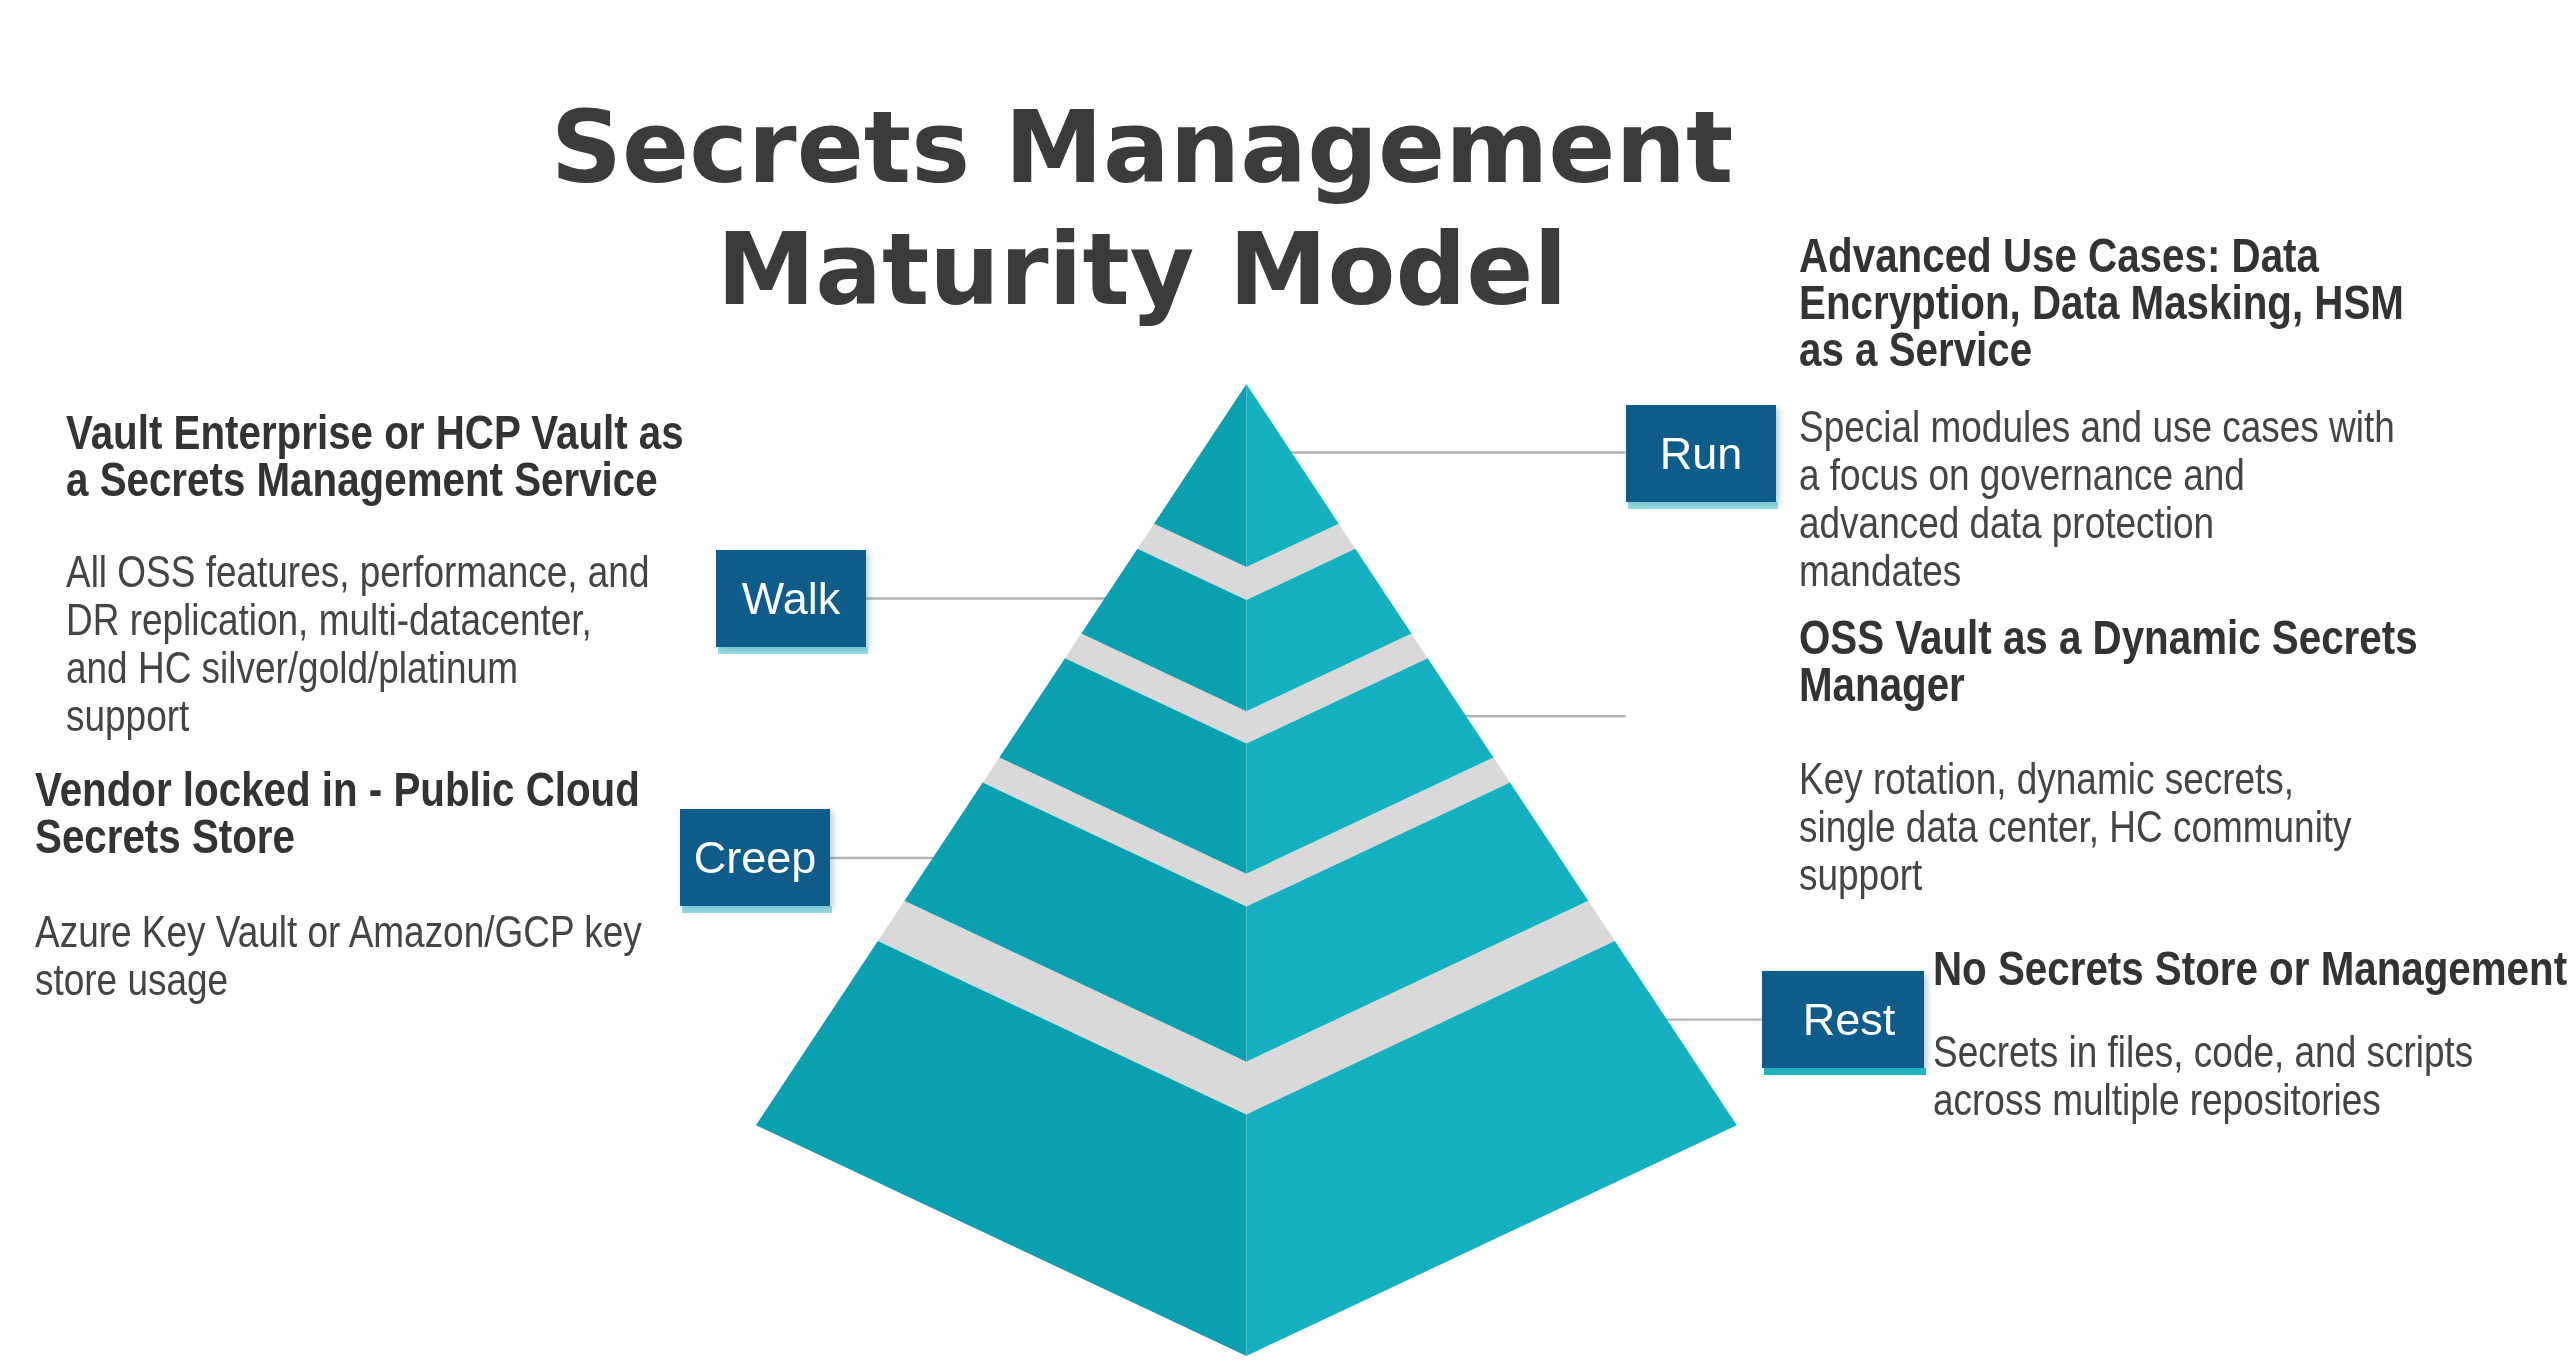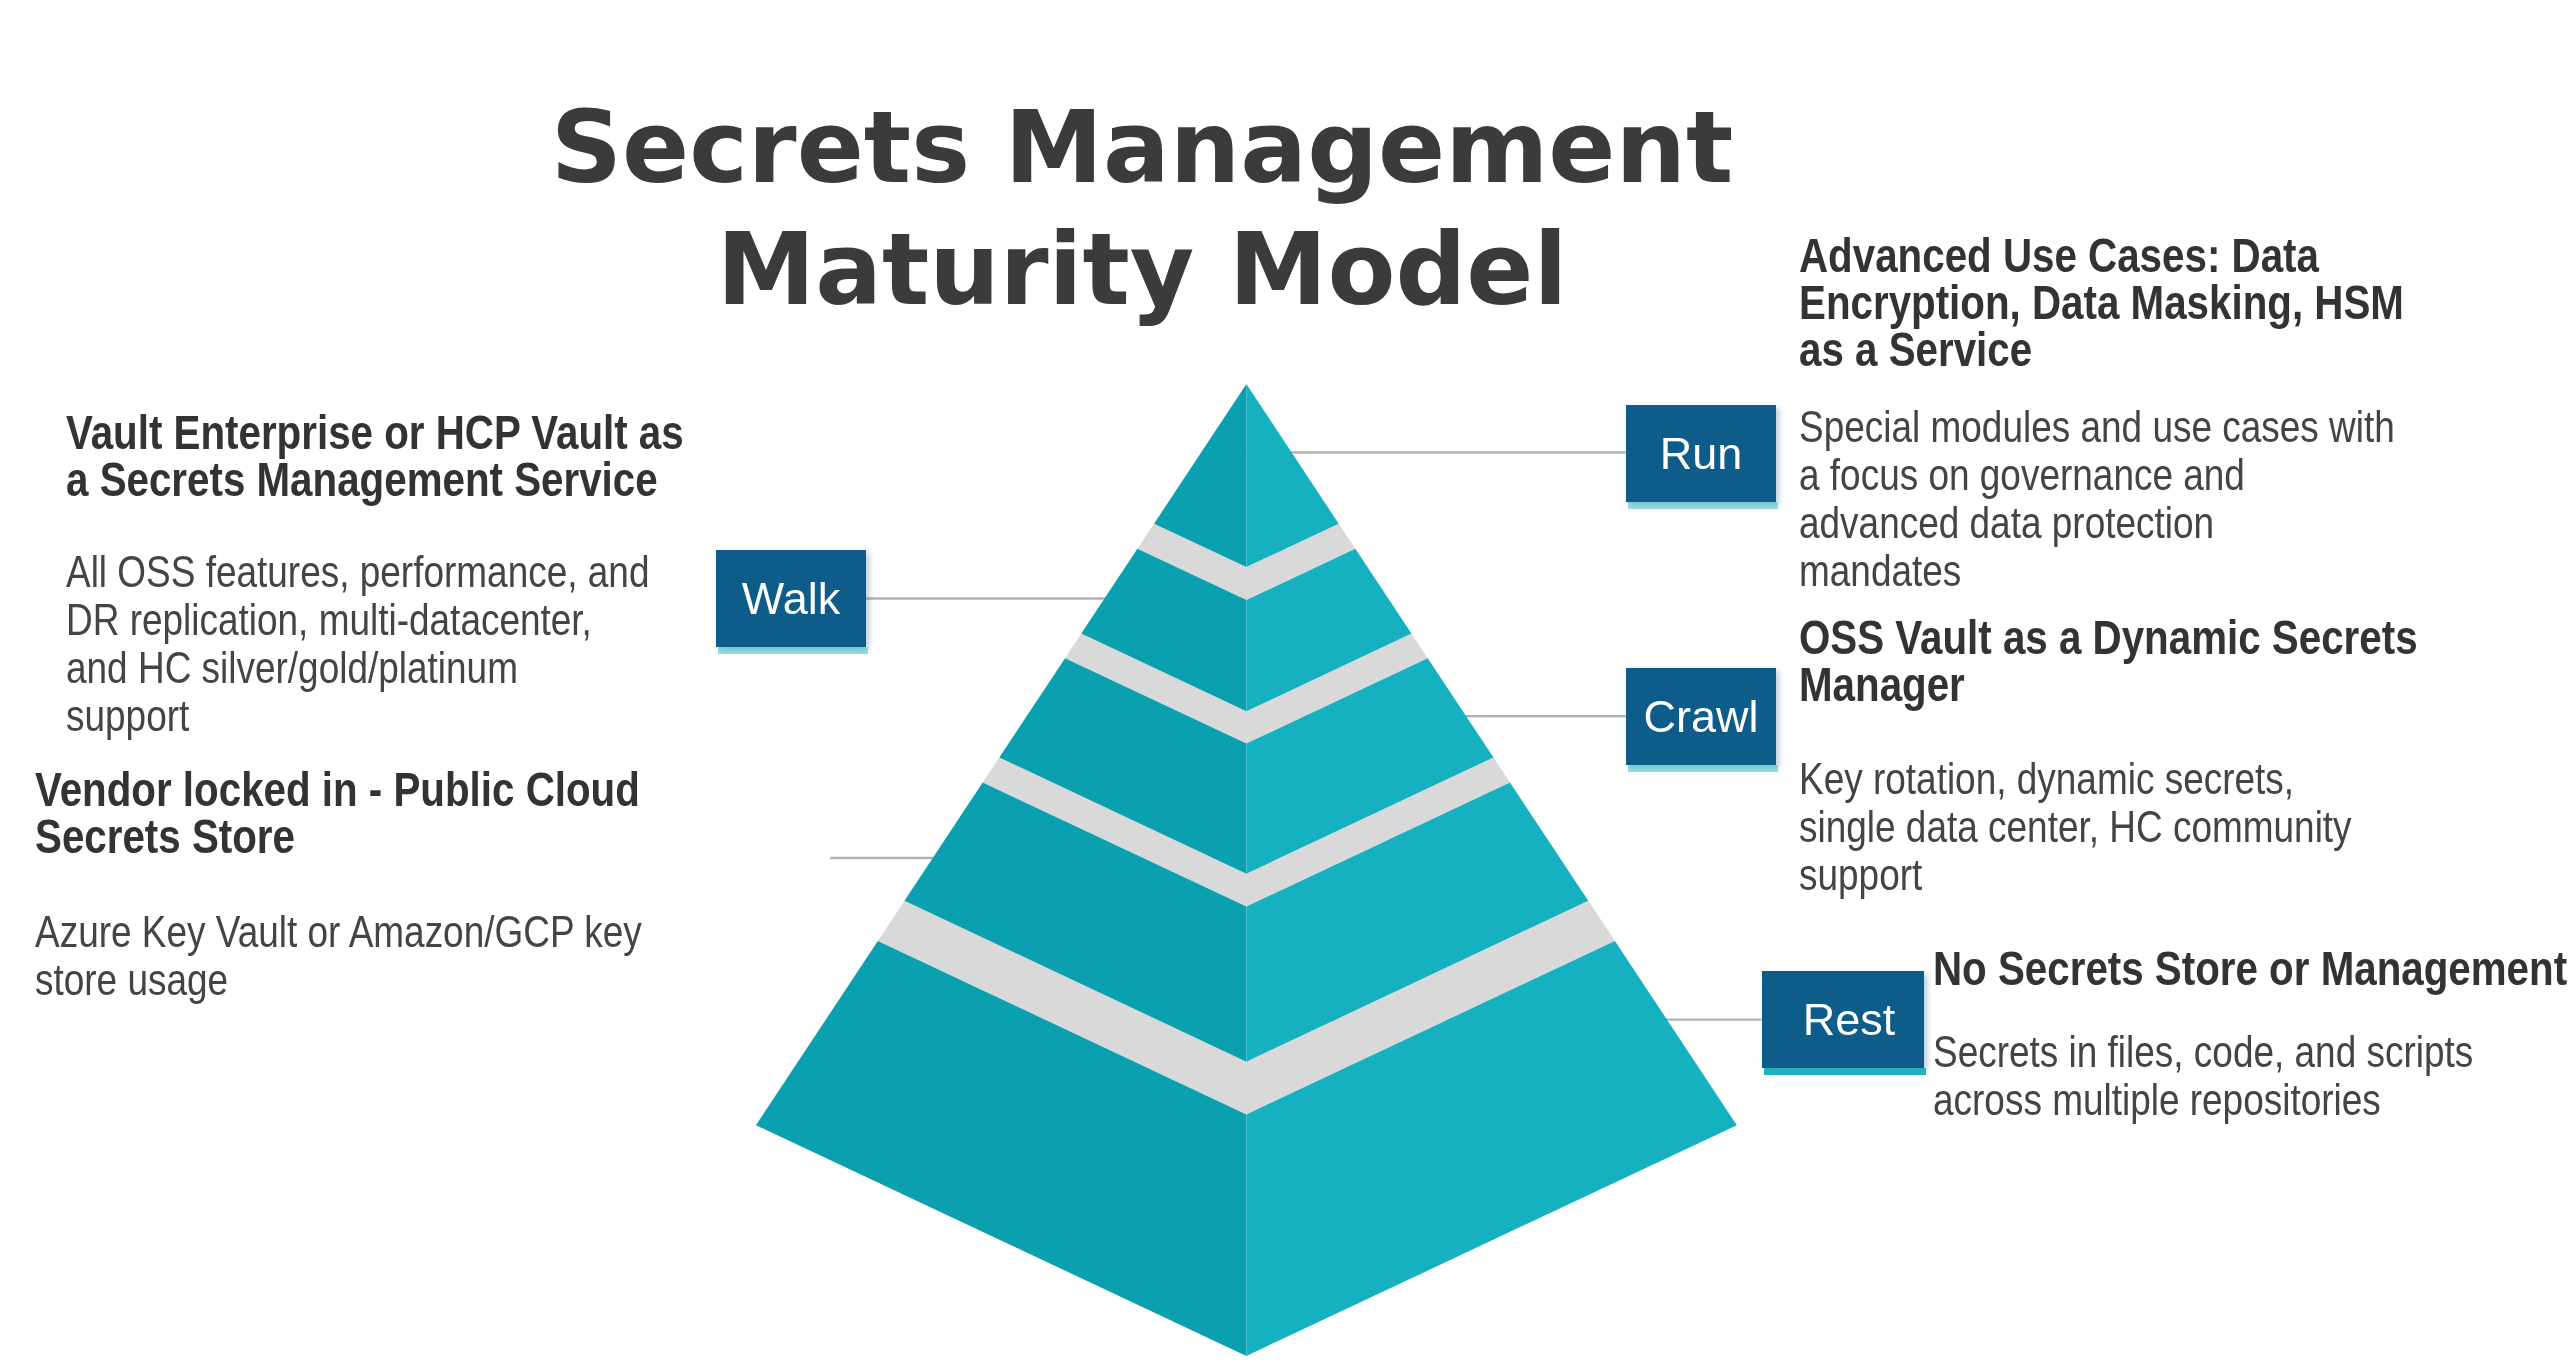--- a/index.html
+++ b/index.html
@@ -46,22 +46,22 @@
     </svg>
 
   <div class="levelbox" style="left: 716px; top: 550px;">
       <span>Walk</span>
       <span class="strip"></span>
     </div>
   <div class="levelbox" style="left: 1626px; top: 405px;">
       <span>Run</span>
       <span class="strip"></span>
     </div>
-  <div class="levelbox" style="left: 1626px; top: 668px;">
-      <span>Crawl</span>
+  <div class="levelbox" style="left: 680px; top: 809px;">
+      <span>Creep</span>
       <span class="strip"></span>
     </div>
   <div class="levelbox strong" style="left: 1762px; top: 971px; padding-left: 12px;">
       <span>Rest</span>
       <span class="strip"></span>
     </div>
 
   <div class="note-h" style="left: 66px; top: 409px;">Vault Enterprise or HCP Vault as
 a Secrets Management Service</div>
   <div class="note-b" style="left: 66px; top: 548px;">All OSS features, performance, and

